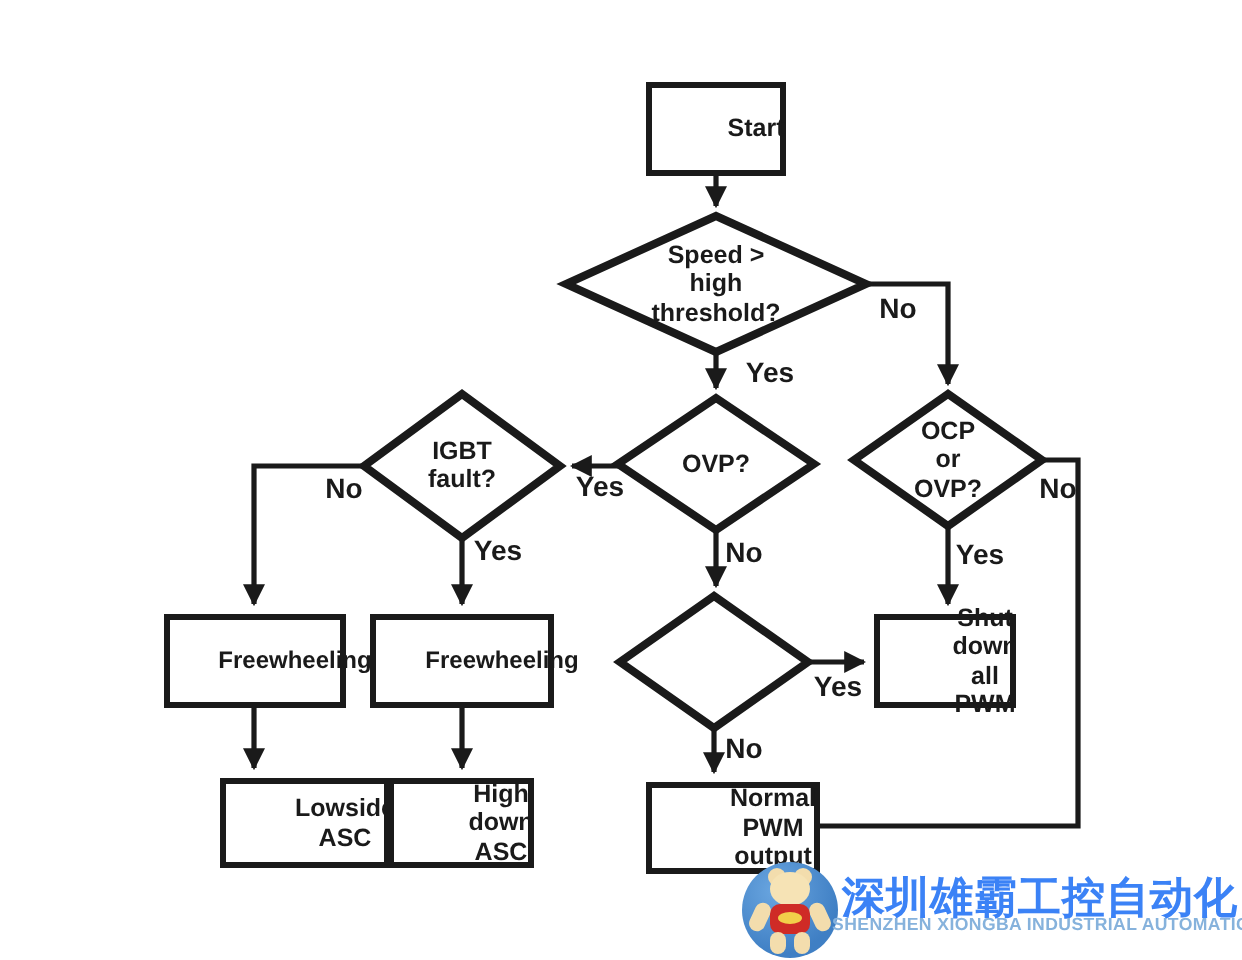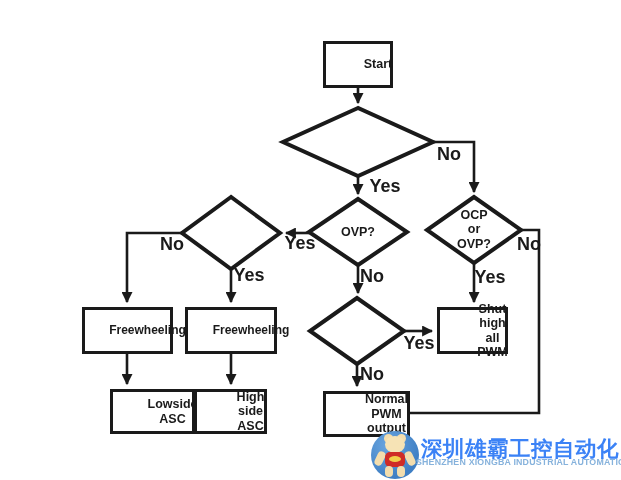--- a/index.html
+++ b/index.html
@@ -49,21 +49,21 @@
     white-space: pre-line;
     width: 120px;
     pointer-events: none;
   }
 
   
   .edge-label {
     position: absolute;
     transform: translate(-50%, -50%);
     font-weight: bold;
-    font-size: 18px;
+    font-size: 14px;
     color: #1a1a1a;
     white-space: nowrap;
   }
 
   
   .wm-logo {
     position: absolute;
     left: 371px; top: 431px;
     width: 48px; height: 48px;
     border-radius: 50%;
@@ -138,29 +138,34 @@
       <polygon points="474,197 427,230 474,263 521,230"></polygon>
       <polygon points="357,298 310,331 357,364 404,331"></polygon>
     </g>
   </svg>
 
   <div class="rect-node" style="left:323px; top:41px;  width:70px; height:47px;">Start</div>
   <div class="rect-node" style="left:82px;  top:307px; width:91px; height:47px; font-size:12px;">Freewheeling</div>
   <div class="rect-node" style="left:185px; top:307px; width:92px; height:47px; font-size:12px;">Freewheeling</div>
   <div class="rect-node" style="left:92px;  top:389px; width:85px; height:45px;margin-left:18px;">Lowside
 ASC</div>
-  <div class="rect-node" style="left:194px; top:389px; width:73px; height:45px;">High side
+  <div class="rect-node" style="left:194px; top:389px; width:73px; height:45px;">High down
 ASC</div>
   <div class="rect-node" style="left:437px; top:307px; width:71px; height:47px;">Shut
-high all
+down all
 PWM</div>
   <div class="rect-node" style="left:323px; top:391px; width:87px; height:46px;">Normal
 PWM
 output</div>
 
+  <div class="diamond-label" style="left:358px; top:142px;">Speed &gt;
+high
+threshold?</div>
+  <div class="diamond-label" style="left:231px; top:233px;">IGBT
+fault?</div>
   <div class="diamond-label" style="left:358px; top:232px;">OVP?</div>
   <div class="diamond-label" style="left:474px; top:230px;">OCP
 or
 OVP?</div>
 
   <div class="edge-label" style="left:385px; top:186px;">Yes</div>
   <div class="edge-label" style="left:449px; top:154px;">No</div>
   <div class="edge-label" style="left:300px; top:243px;">Yes</div>
   <div class="edge-label" style="left:372px; top:276px;">No</div>
   <div class="edge-label" style="left:172px; top:244px;">No</div>

